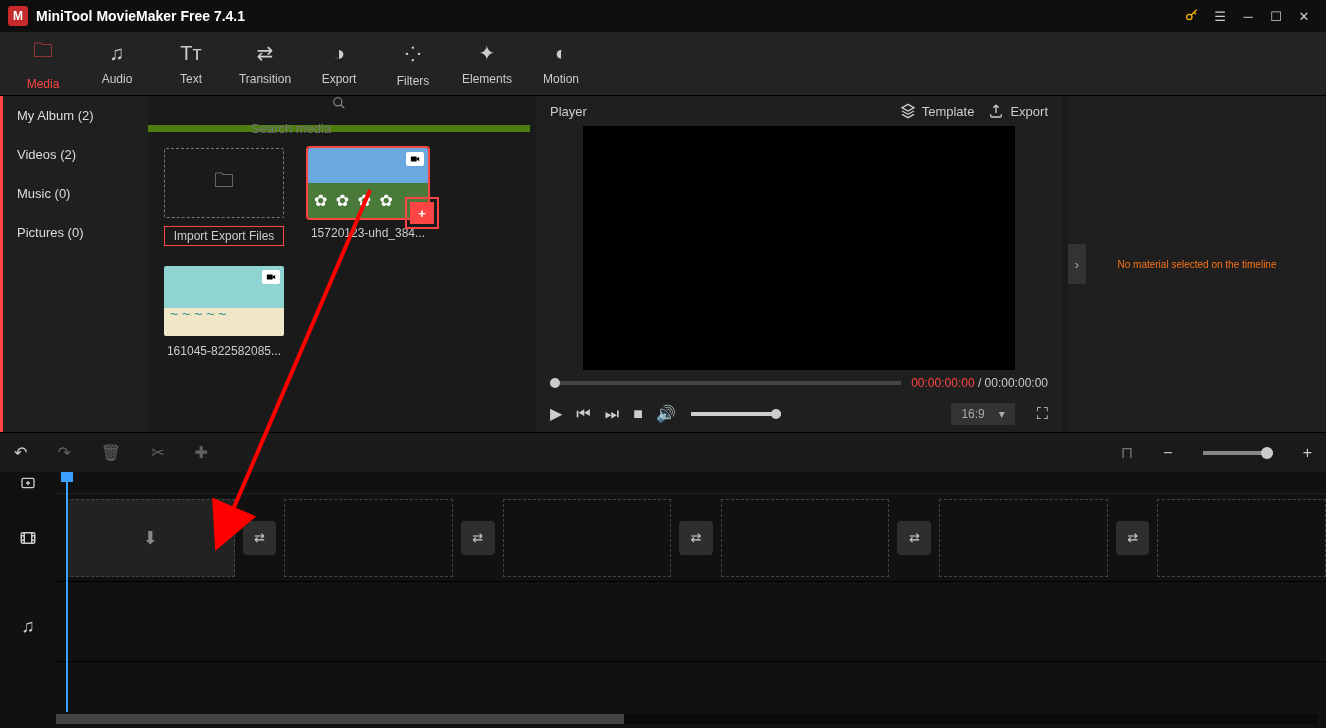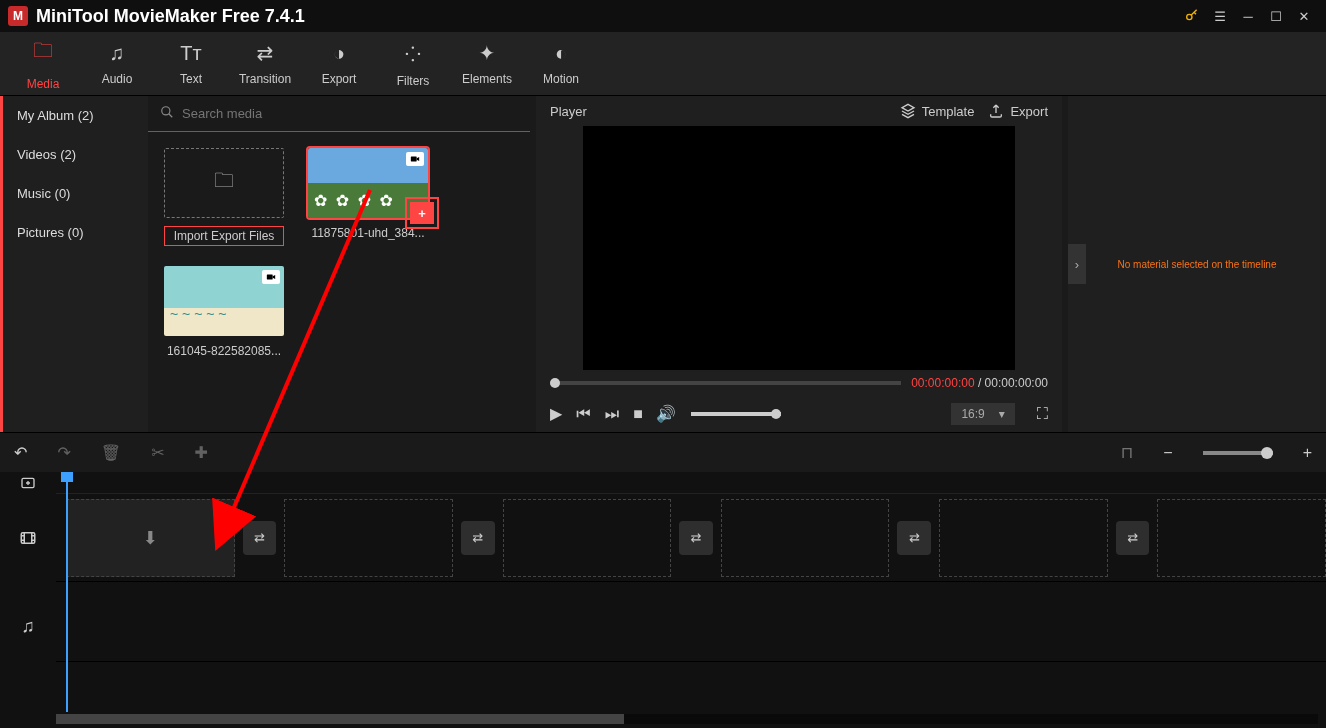--- a/index.html
+++ b/index.html
@@ -1,39 +1,39 @@
 <!DOCTYPE html>
 <html><head>
 <meta charset="utf-8">
 <style>
   * { box-sizing: border-box; margin: 0; padding: 0; font-family: Arial, sans-serif; }
   body { background: #1a1a1a; color: #ccc; width: 1326px; height: 728px; overflow: hidden; font-size: 13px; user-select: none; }
 
   
   .titlebar { height: 32px; background: #0f0f0f; display: flex; align-items: center; padding: 0 8px; }
   .titlebar .logo { width: 20px; height: 20px; background: #c62a2a; border-radius: 3px; display:flex; align-items:center; justify-content:center; color:#fff; font-weight:bold; font-size:12px; margin-right:8px;}
-  .titlebar .title { color: #fff; font-weight: bold; font-size: 18px; flex: 1; }
+  .titlebar .title { color: #fff; font-weight: bold; font-size: 14px; flex: 1; }
   .titlebar .ctrl { width: 28px; text-align: center; color: #ccc; cursor: pointer; }
   .titlebar .key { color: #f2b200; }
 
   
   .tabbar { height: 64px; background: #232323; display: flex; align-items: center; padding: 0 10px; gap: 8px; border-bottom: 1px solid #000; }
   .tabbar .tab { width: 66px; text-align: center; color: #ccc; cursor: pointer; }
   .tabbar .tab.active { color: #f44; }
   .tabbar .tab .ic { font-size: 20px; display:block; margin-bottom:6px; }
   .tabbar .tab .lb { font-size: 12px; }
 
   
   .main { display: flex; height: 336px; }
 
   .sidebar { width: 148px; background: #1f1f1f; border-left: 3px solid #f44; }
   .sidebar .item { padding: 12px 14px; color: #ddd; cursor:pointer; }
 
   .browser { flex: 0 0 382px; background: #1a1a1a; }
-  .browser-top { height: 36px; display: flex; align-items: center; padding: 0 12px; gap: 8px; border-bottom: 1px solid #4d7c0f; }
+  .browser-top { height: 36px; display: flex; align-items: center; padding: 0 12px; gap: 8px; border-bottom: 7px solid #4d7c0f; flex-direction: column; }
   .search-ic { color:#888; }
   .search-input { background: transparent; border: none; color: #ccc; outline: none; flex:1; font-size:13px; }
   .yt { color:#ccc; font-size:13px; display:flex; align-items:center; gap:6px;}
   .yt-ic { width:16px;height:12px;background:#888;border-radius:2px;display:inline-block;position:relative;}
   .yt-ic::after{content:"";position:absolute;left:5px;top:2px;border-left:5px solid #1a1a1a;border-top:4px solid transparent;border-bottom:4px solid transparent;}
 
   .thumbs { padding: 16px; display: flex; flex-wrap: wrap; gap: 20px 24px; }
   .card { width: 120px; }
   .thumb { width: 120px; height: 70px; position: relative; border-radius: 2px; }
   .thumb.import { border: 1px dashed #777; display:flex; align-items:center; justify-content:center; }
@@ -156,21 +156,21 @@
       <div class="card">
         <div class="thumb flowers sel">
           <span class="badge">
               <svg viewBox="0 0 24 24" fill="#000">
                 <rect x="2" y="6" width="14" height="12" rx="1"></rect>
                 <path d="M16 10l6-3v10l-6-3z"></path>
               </svg>
             </span>
           <span class="addbtn">+</span>
         </div>
-        <div class="cap">11875801-uhd_384...</div>
+        <div class="cap">15720123-uhd_384...</div>
       </div>
       <div class="card">
         <div class="thumb beach">
           <span class="badge">
               <svg viewBox="0 0 24 24" fill="#000">
                 <rect x="2" y="6" width="14" height="12" rx="1"></rect>
                 <path d="M16 10l6-3v10l-6-3z"></path>
               </svg>
             </span>
         </div>

